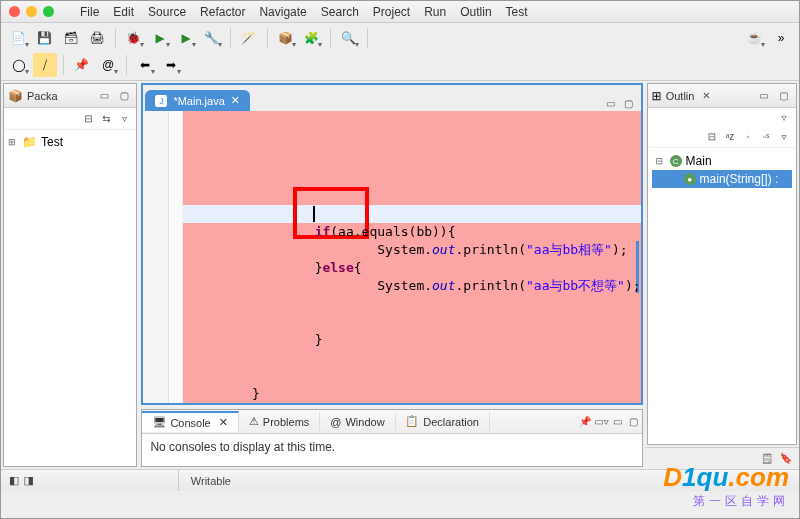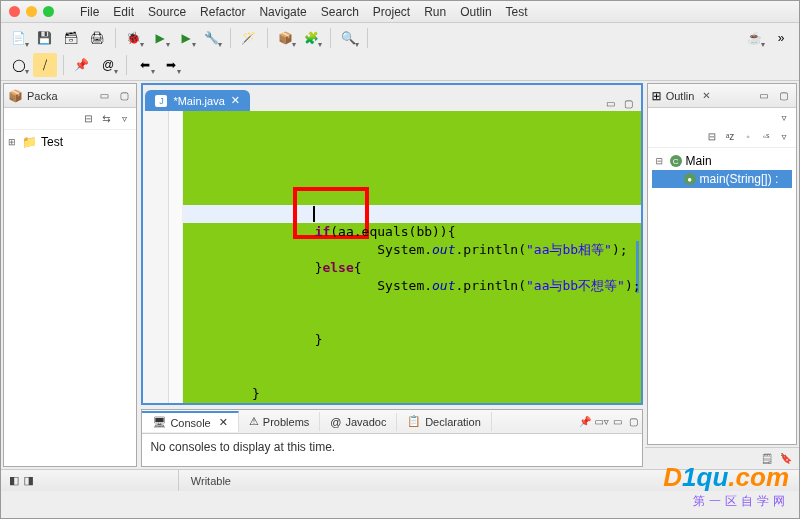--- a/index.html
+++ b/index.html
@@ -25,21 +25,21 @@
 .pkg-toolbar { height: 22px; display: flex; justify-content: flex-end; align-items: center; gap: 2px; padding: 0 4px; border-bottom: 1px solid #eee; }
 .tree { padding: 4px; font-size: 12px; }
 .tree-item { display: flex; align-items: center; gap: 4px; padding: 1px 0; }
 .tree-exp { font-size: 9px; color: #666; width: 10px; }
 .center-col { flex: 1; display: flex; flex-direction: column; }
 .editor-panel { flex: 1; margin: 2px; border: 2px solid #4a90d9; background: #fff; display: flex; flex-direction: column; }
 .editor-tabs { height: 26px; display: flex; align-items: flex-end; background: #eee; padding-left: 2px; }
 .ed-tab { background: #4a90d9; color: #fff; padding: 4px 10px; border-radius: 6px 6px 0 0; display: flex; align-items: center; gap: 6px; font-size: 11px; }
 .ed-tab .close { font-size: 11px; }
 .ed-tb-right { margin-left: auto; display: flex; gap: 2px; padding-right: 4px; }
-.code-area { flex: 1; display: flex; position: relative; overflow: hidden; background: #84cc16; }
+.code-area { flex: 1; display: flex; position: relative; overflow: hidden; background: #fca5a5; }
 .gutter { width: 26px; background: #f5f5f5; border-right: 1px solid #ddd; }
 .fold-col { width: 14px; background: #fafafa; border-right: 1px solid #eee; }
 .code { font-family: "Consolas", monospace; font-size: 13px; line-height: 18px; padding: 4px 0 0 6px; white-space: pre; position: relative; flex: 1; }
 .code .cur-line { position: absolute; left: 0; right: 0; height: 18px; background: #e8f0fe; top: 94px; }
 .kw { color: #7f0055; font-weight: bold; }
 .str { color: #2a00ff; }
 .it { font-style: italic; color: #0000c0; text-align: center; }
 .cursor { position: absolute; width: 2px; height: 16px; background: #000; left: 130px; top: 95px; }
 .red-box { position: absolute; border: 4px solid #ff0000; left: 110px; top: 76px; width: 76px; height: 52px; }
 .right-marker { position: absolute; right: 2px; top: 130px; width: 3px; height: 52px; background: #4a90d9; }
@@ -214,21 +214,21 @@
             <span>🖥</span>
             <span>Console</span>
             <span style="margin-left:4px">✕</span>
           </div>
           <div class="bp-tab">
             <span>⚠</span>
             <span>Problems</span>
           </div>
           <div class="bp-tab">
             <span>@</span>
-            <span>Javadoc</span>
+            <span>Window</span>
           </div>
           <div class="bp-tab">
             <span>📋</span>
             <span>Declaration</span>
           </div>
           <div class="spacer"></div>
           <span class="mini-btn">📌</span>
           <span class="mini-btn">▭▿</span>
           <span class="mini-btn">▭</span>
           <span class="mini-btn">▢</span>

